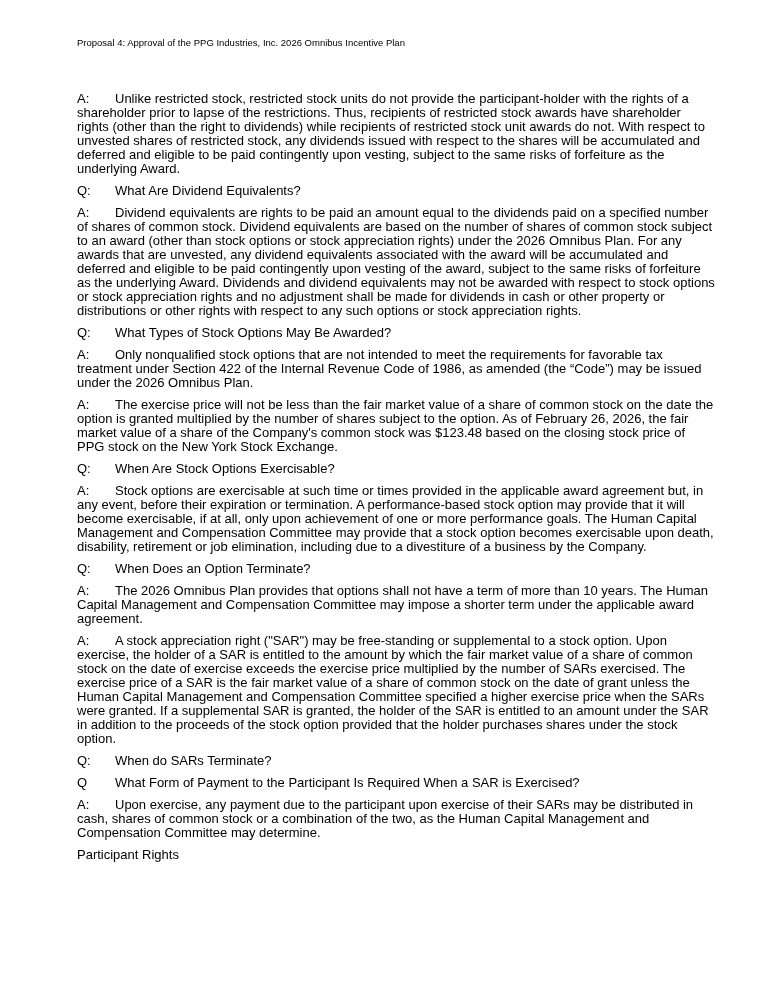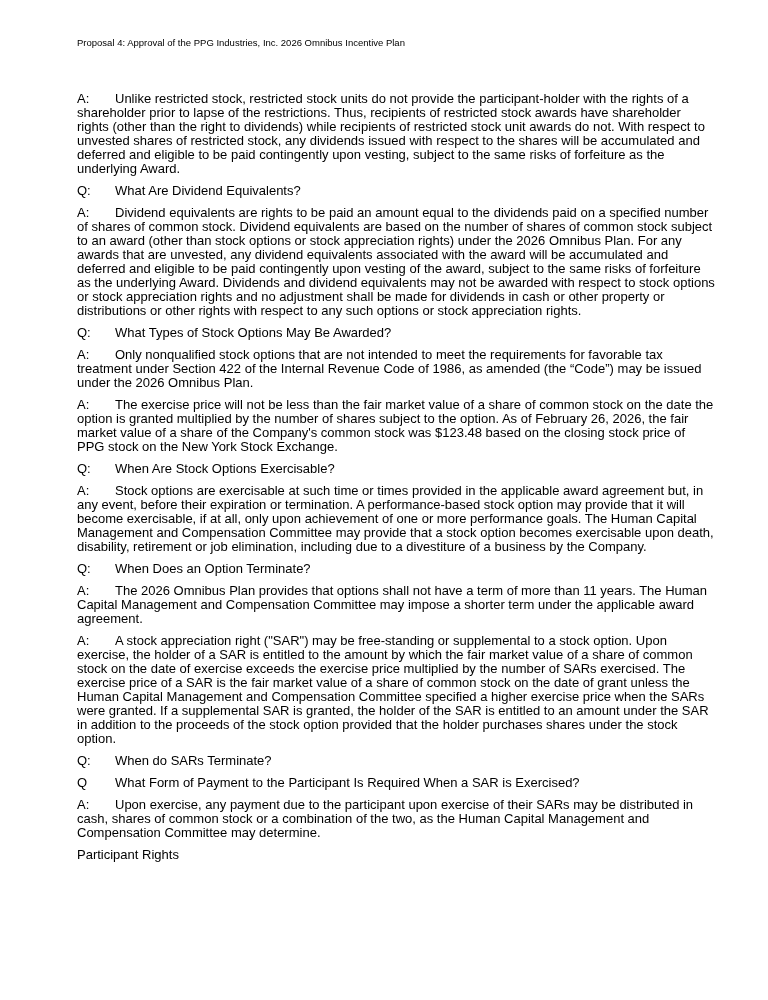--- a/index.html
+++ b/index.html
@@ -67,21 +67,21 @@
   <div class="content">
     <p><span class="qa-label">A:</span><span>Unlike restricted stock, restricted stock units do not provide the participant-holder with the rights of a shareholder prior to lapse of the restrictions. Thus, recipients of restricted stock awards have shareholder rights (other than the right to dividends) while recipients of restricted stock unit awards do not. With respect to unvested shares of restricted stock, any dividends issued with respect to the shares will be accumulated and deferred and eligible to be paid contingently upon vesting, subject to the same risks of forfeiture as the underlying Award.</span></p>
     <p><span class="qa-label">Q:</span><span>What Are Dividend Equivalents?</span></p>
     <p><span class="qa-label">A:</span><span>Dividend equivalents are rights to be paid an amount equal to the dividends paid on a specified number of shares of common stock. Dividend equivalents are based on the number of shares of common stock subject to an award (other than stock options or stock appreciation rights) under the 2026 Omnibus Plan. For any awards that are unvested, any dividend equivalents associated with the award will be accumulated and deferred and eligible to be paid contingently upon vesting of the award, subject to the same risks of forfeiture as the underlying Award. Dividends and dividend equivalents may not be awarded with respect to stock options or stock appreciation rights and no adjustment shall be made for dividends in cash or other property or distributions or other rights with respect to any such options or stock appreciation rights.</span></p>
     <p><span class="qa-label">Q:</span><span>What Types of Stock Options May Be Awarded?</span></p>
     <p><span class="qa-label">A:</span><span>Only nonqualified stock options that are not intended to meet the requirements for favorable tax treatment under Section 422 of the Internal Revenue Code of 1986, as amended (the “Code”) may be issued under the 2026 Omnibus Plan.</span></p>
     <p><span class="qa-label">A:</span><span>The exercise price will not be less than the fair market value of a share of common stock on the date the option is granted multiplied by the number of shares subject to the option. As of February 26, 2026, the fair market value of a share of the Company's common stock was $123.48 based on the closing stock price of PPG stock on the New York Stock Exchange.</span></p>
     <p><span class="qa-label">Q:</span><span>When Are Stock Options Exercisable?</span></p>
     <p><span class="qa-label">A:</span><span>Stock options are exercisable at such time or times provided in the applicable award agreement but, in any event, before their expiration or termination. A performance-based stock option may provide that it will become exercisable, if at all, only upon achievement of one or more performance goals. The Human Capital Management and Compensation Committee may provide that a stock option becomes exercisable upon death, disability, retirement or job elimination, including due to a divestiture of a business by the Company.</span></p>
     <p><span class="qa-label">Q:</span><span>When Does an Option Terminate?</span></p>
-    <p><span class="qa-label">A:</span><span>The 2026 Omnibus Plan provides that options shall not have a term of more than 11 years. The Human Capital Management and Compensation Committee may impose a shorter term under the applicable award agreement.</span></p>
+    <p><span class="qa-label">A:</span><span>The 2026 Omnibus Plan provides that options shall not have a term of more than 10 years. The Human Capital Management and Compensation Committee may impose a shorter term under the applicable award agreement.</span></p>
     <p><span class="qa-label">A:</span><span>A stock appreciation right ("SAR") may be free-standing or supplemental to a stock option. Upon exercise, the holder of a SAR is entitled to the amount by which the fair market value of a share of common stock on the date of exercise exceeds the exercise price multiplied by the number of SARs exercised. The exercise price of a SAR is the fair market value of a share of common stock on the date of grant unless the Human Capital Management and Compensation Committee specified a higher exercise price when the SARs were granted. If a supplemental SAR is granted, the holder of the SAR is entitled to an amount under the SAR in addition to the proceeds of the stock option provided that the holder purchases shares under the stock option.</span></p>
     <p><span class="qa-label">Q:</span><span>When do SARs Terminate?</span></p>
     <p><span class="qa-label">Q</span><span>What Form of Payment to the Participant Is Required When a SAR is Exercised?</span></p>
     <p><span class="qa-label">A:</span><span>Upon exercise, any payment due to the participant upon exercise of their SARs may be distributed in cash, shares of common stock or a combination of the two, as the Human Capital Management and Compensation Committee may determine.</span></p>
     <p class="section-heading">Participant Rights</p>
   </div>
 
   <div class="footer">
     <span class="page-num">96</span>
     <span>investor.ppg.com</span>

